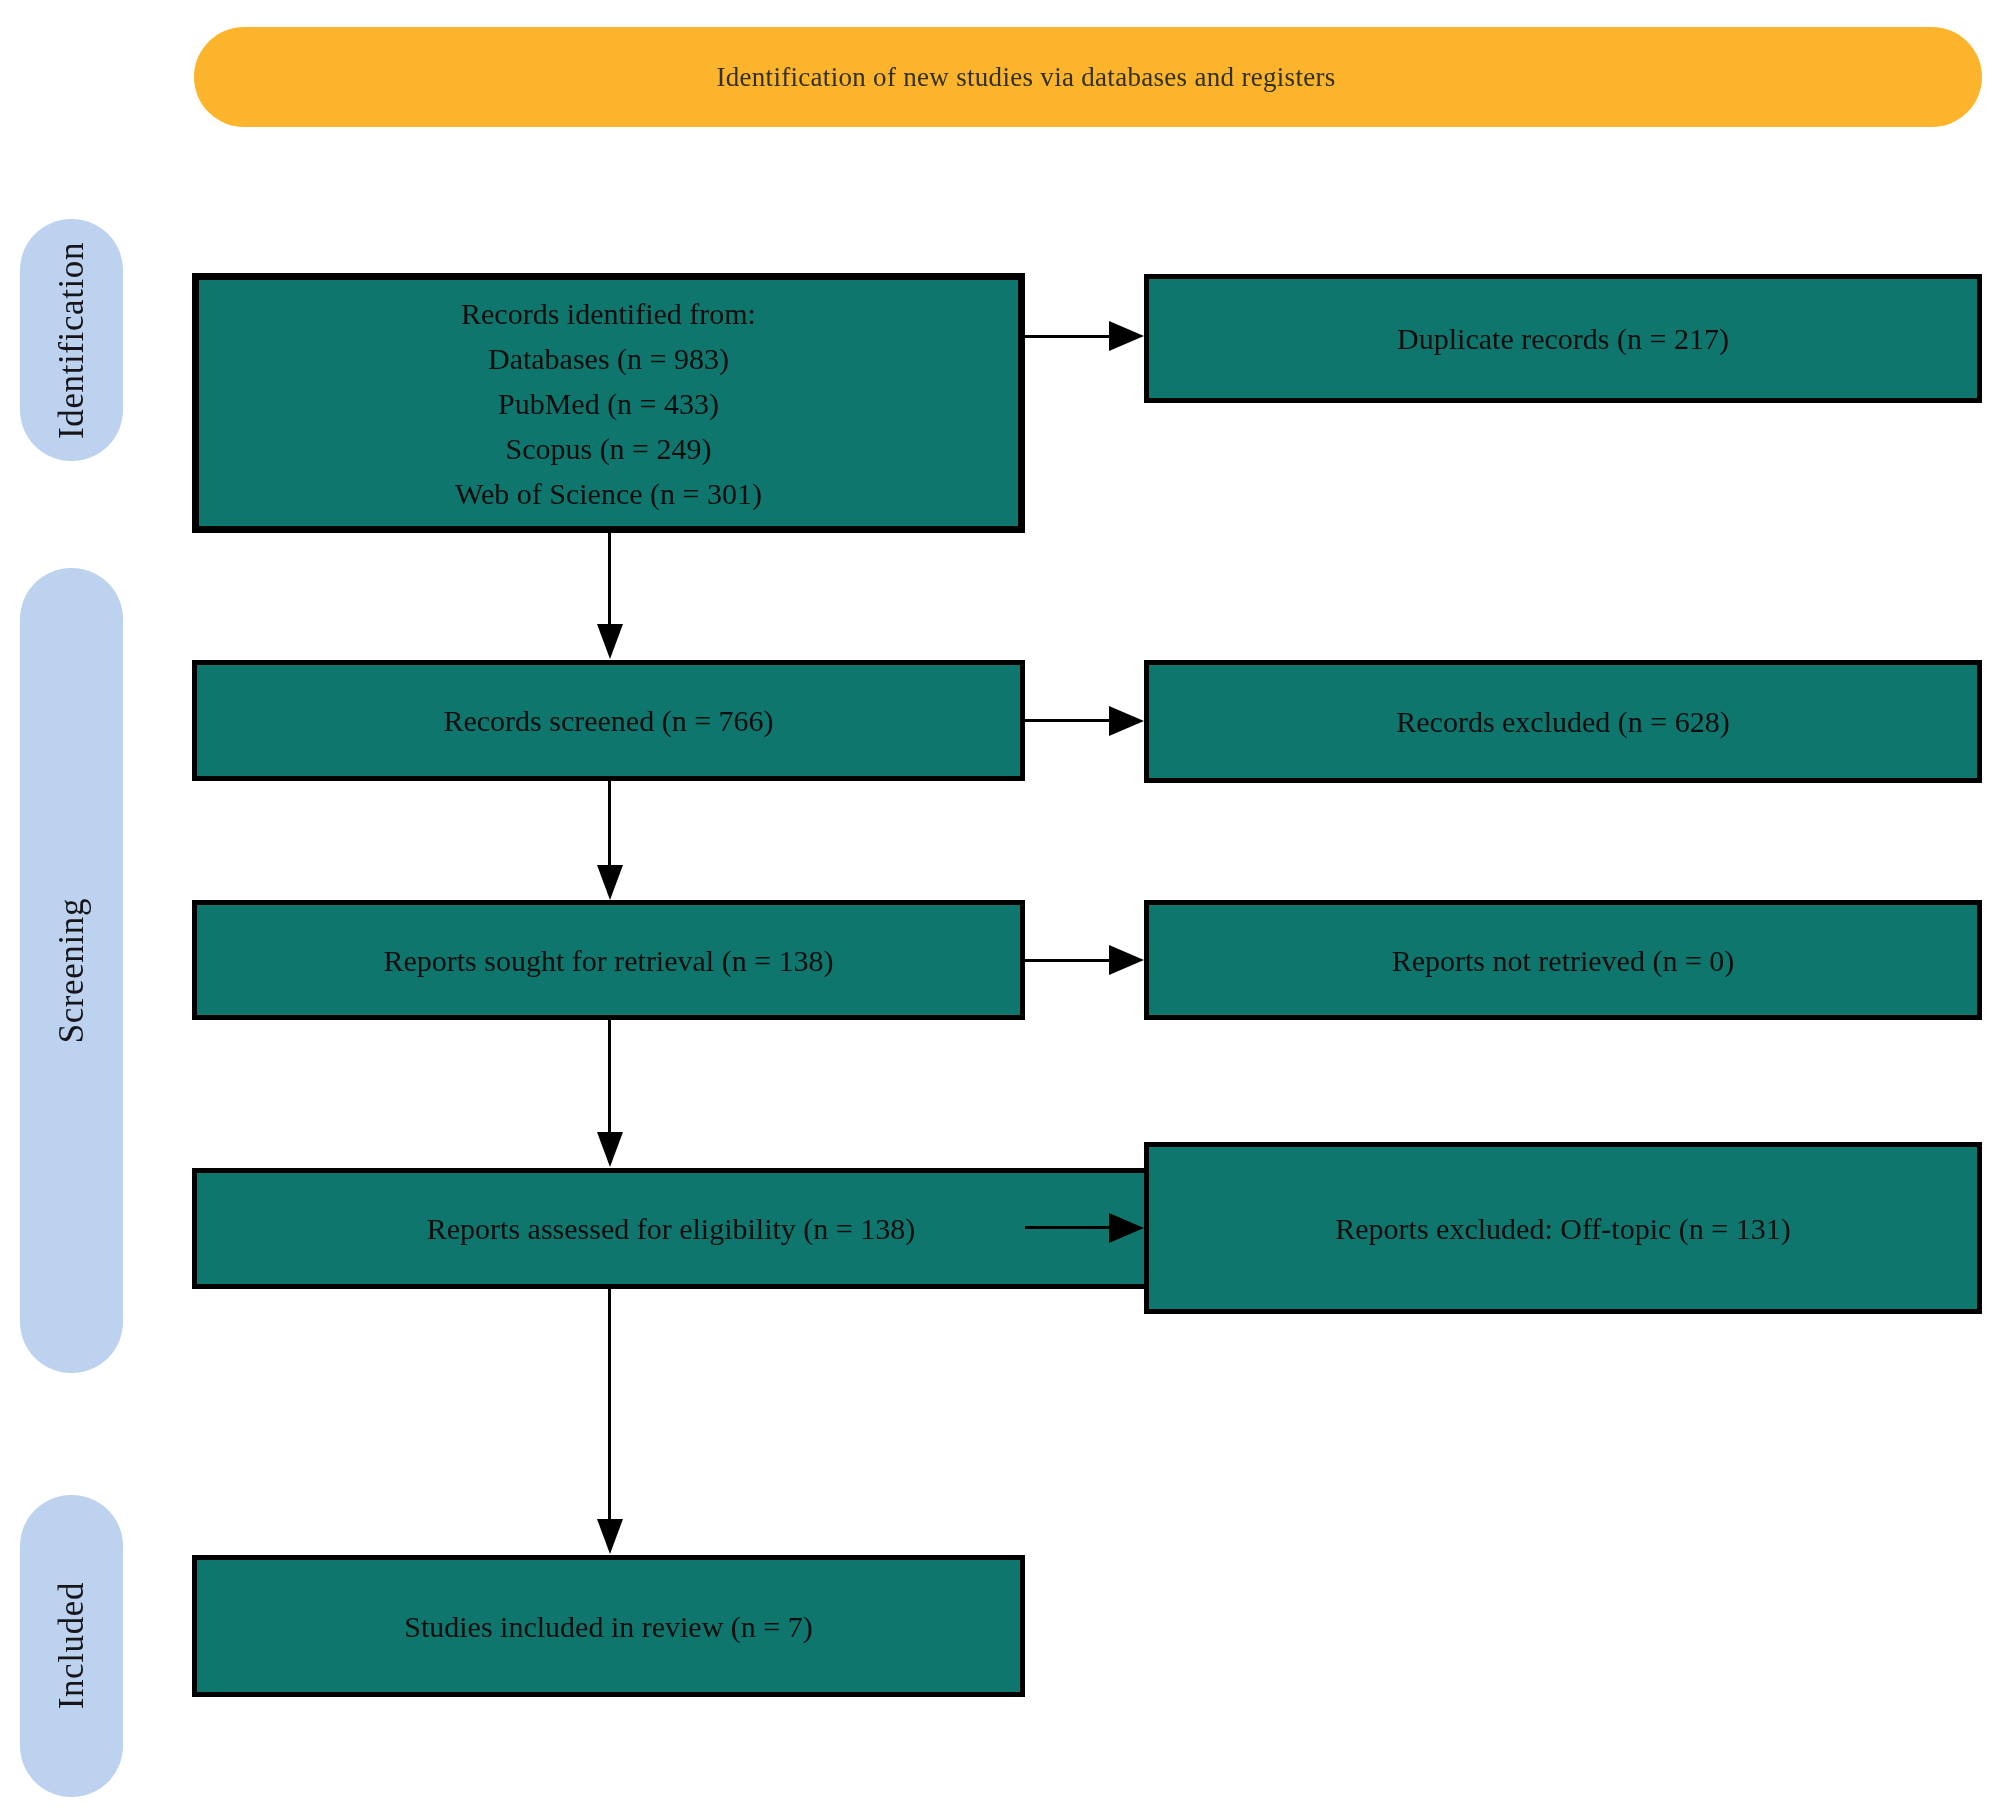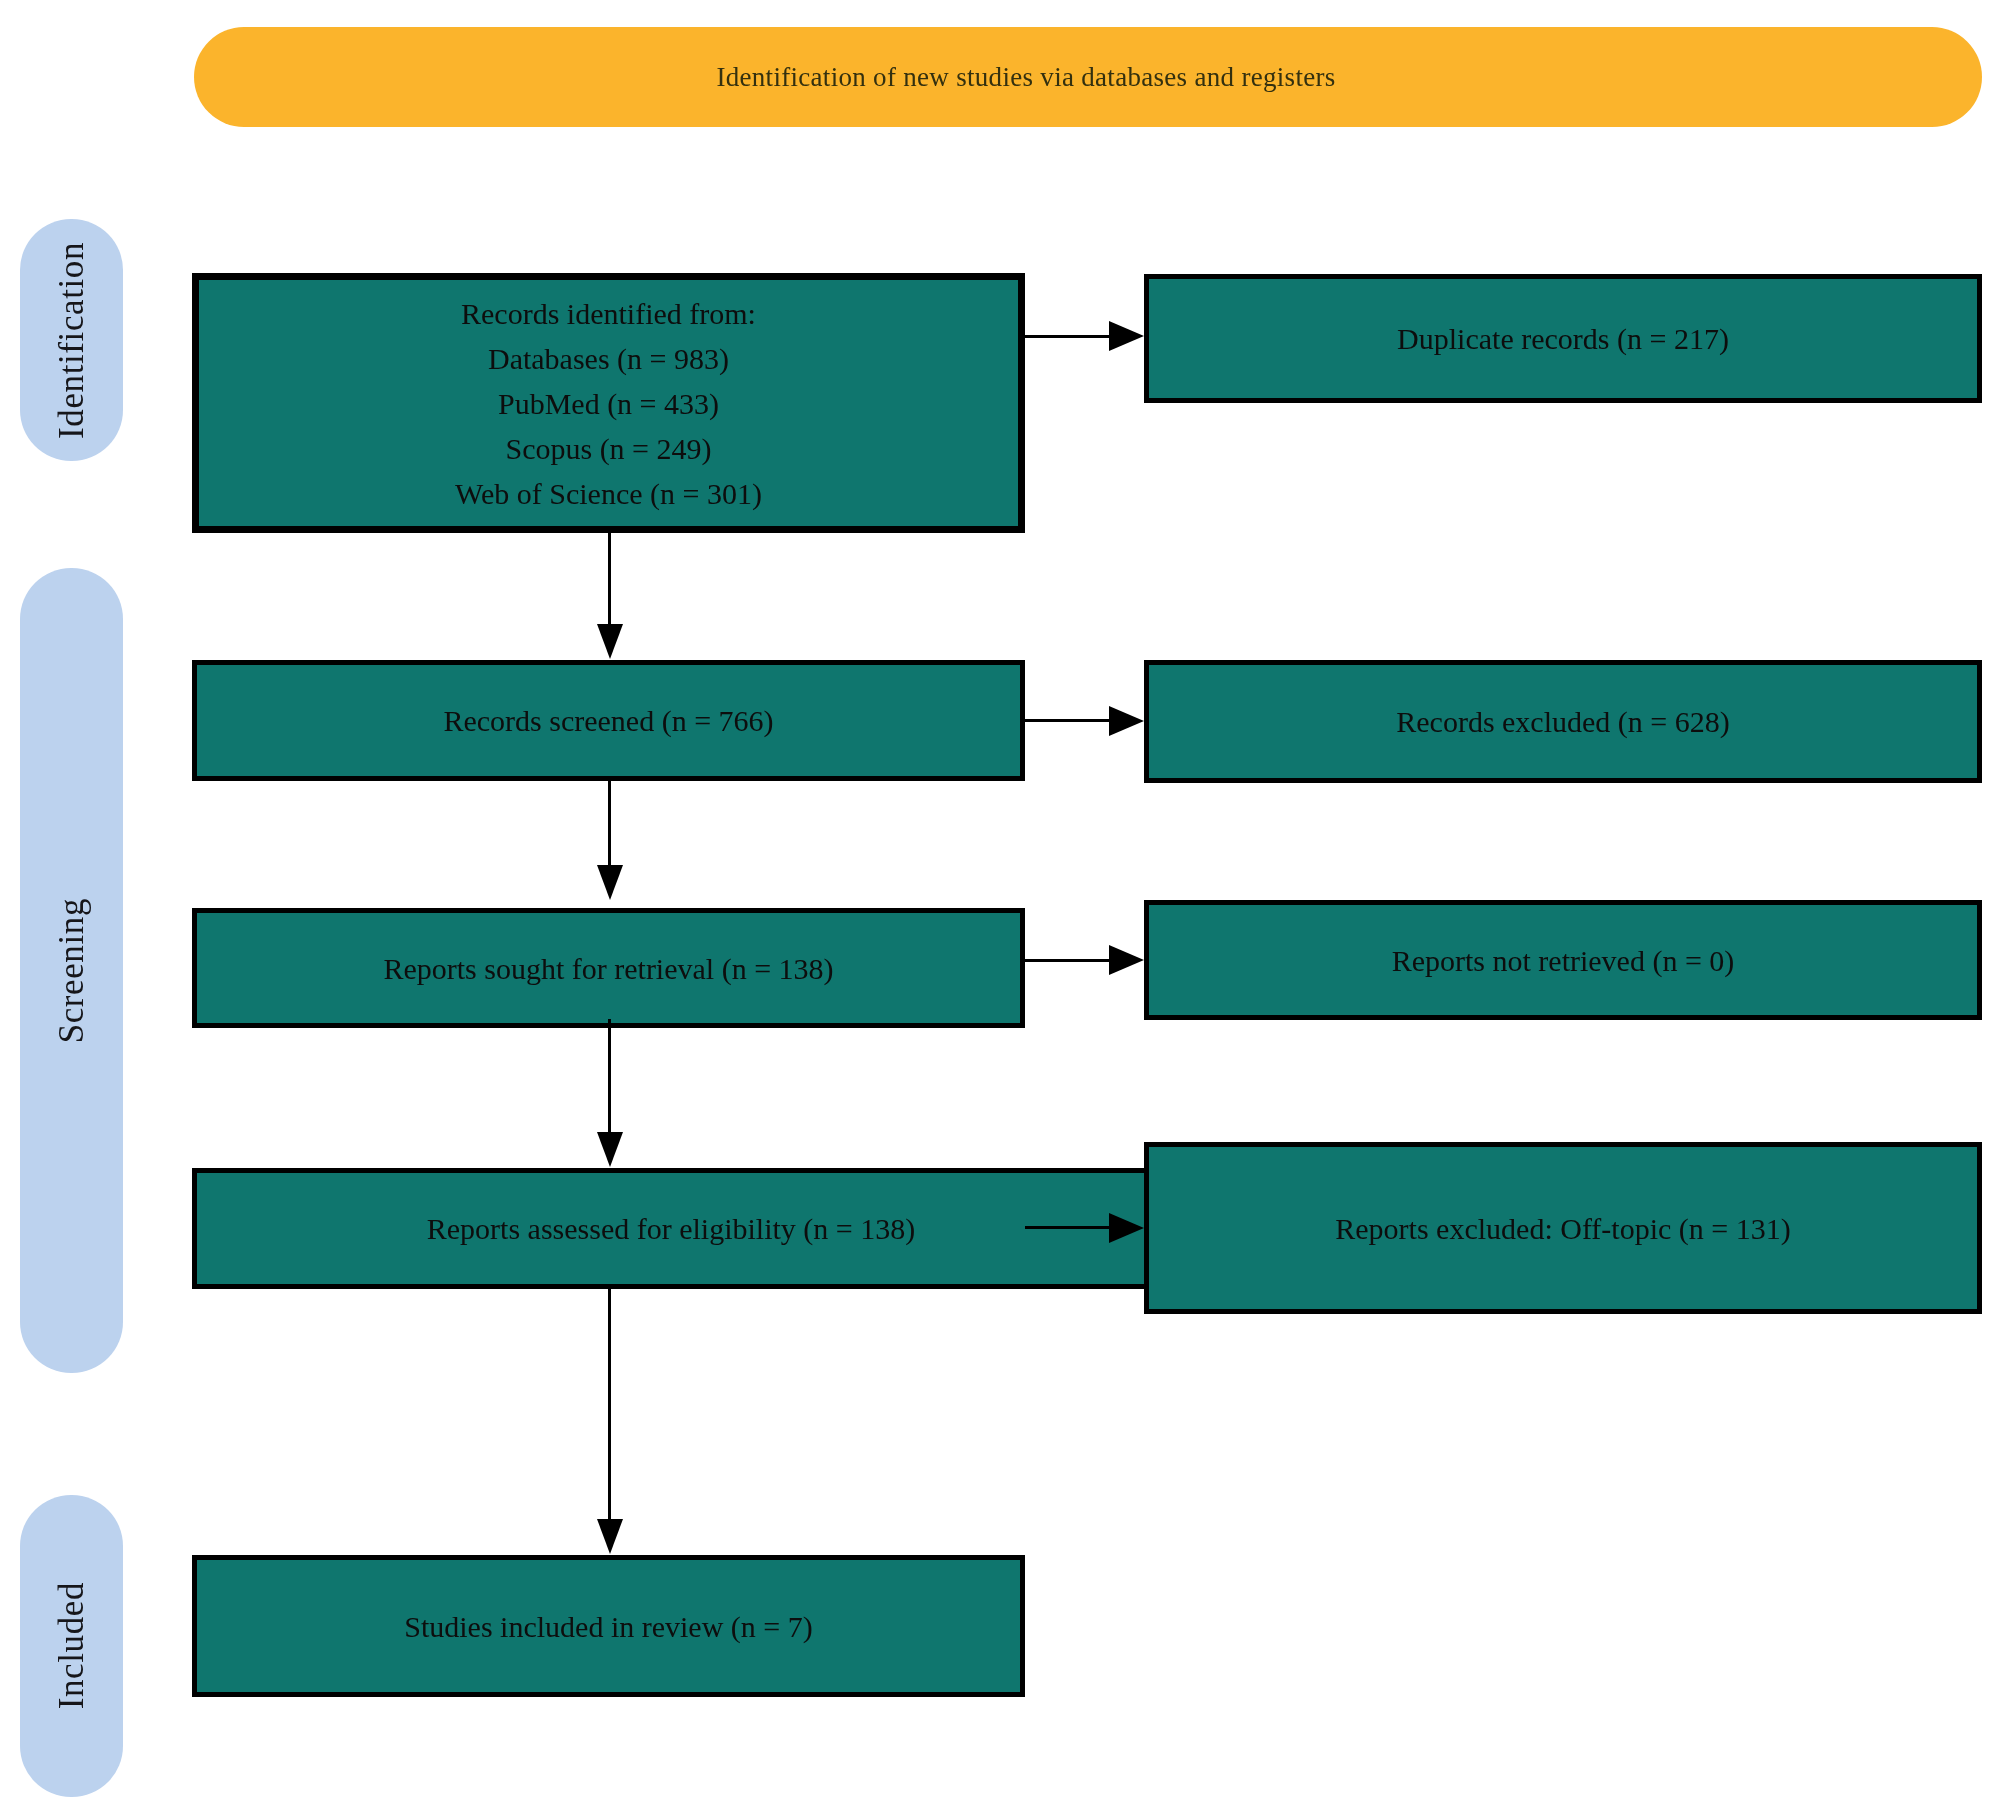--- a/index.html
+++ b/index.html
@@ -24,21 +24,21 @@
   
   .box{position:absolute;background:#0f766e;border:5px solid #000;box-sizing:border-box;
        display:flex;flex-direction:column;align-items:center;justify-content:center;
        text-align:center;font-size:30px;}
   .box .ln{line-height:45px;white-space:nowrap;}
   .box-identified{left:192px;top:273px;width:833px;height:260px;border-width:7.4px;}
   .box-removed{left:1144px;top:274px;width:838px;height:129px;}
   .box-removed .ln{line-height:47px;}
   .box-screened{left:192px;top:660px;width:833px;height:121px;}
   .box-excluded{left:1144px;top:660px;width:838px;height:123px;}
-  .box-sought{left:192px;top:900px;width:833px;height:120px;margin-top:8px;}
+  .box-sought{left:192px;top:900px;width:833px;height:120px;}
   .box-notretrieved{left:1144px;top:900px;width:838px;height:120px;}
   .box-assessed{left:192px;top:1168px;width:958px;height:121px;}
   .box-offtopic{left:1144px;top:1142px;width:838px;height:172px;}
   .box-included{left:192px;top:1555px;width:833px;height:142px;}
 
   
   .hline{position:absolute;height:3.1px;background:#000;}
   .vline{position:absolute;width:3.1px;background:#000;}
   .tri-right{position:absolute;width:0;height:0;
              border-top:15px solid transparent;border-bottom:15px solid transparent;

